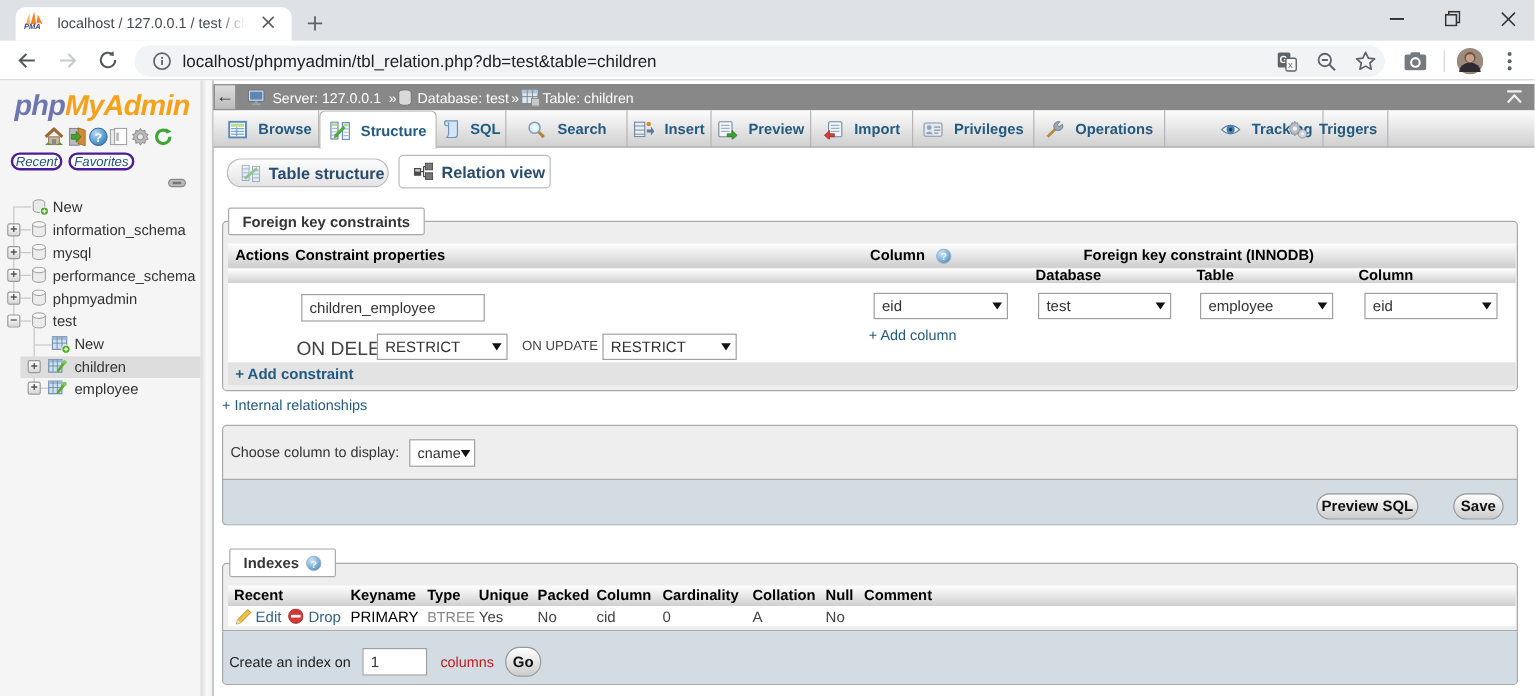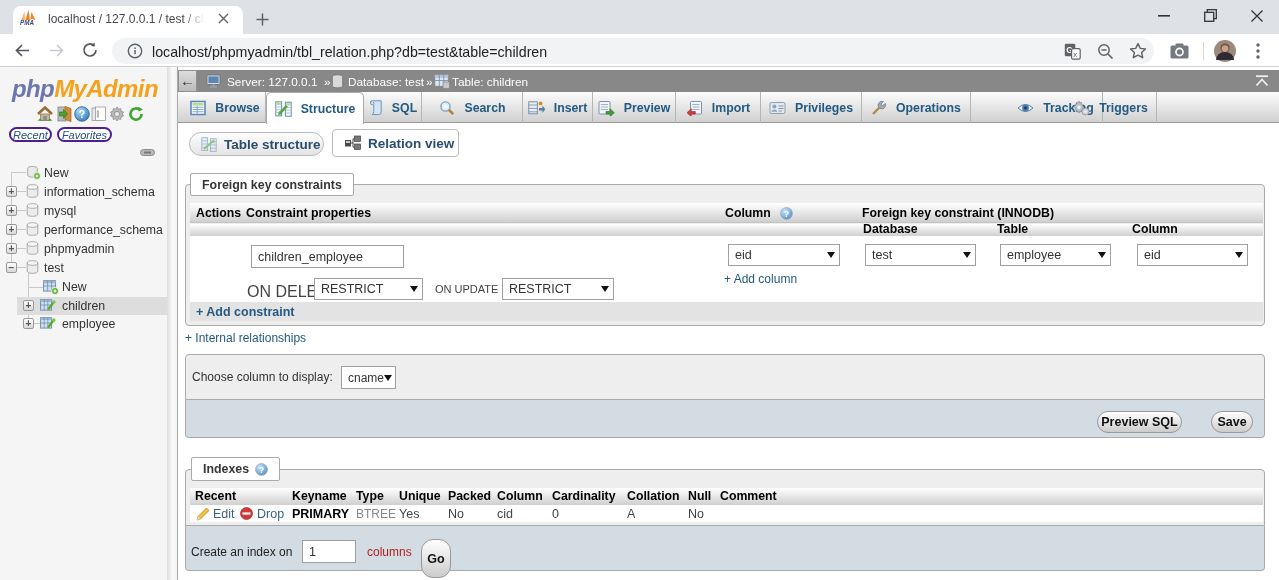--- a/index.html
+++ b/index.html
@@ -501,21 +501,21 @@
             <radialGradient id="hc" cx="0.35" cy="0.3" r="0.9">
               <stop offset="0" stop-color="#cfe4f5"></stop>
               <stop offset="0.55" stop-color="#7cb0da"></stop>
               <stop offset="1" stop-color="#4379a8"></stop>
             </radialGradient>
           </defs>
           <circle cx="6.5" cy="6.5" r="6" fill="url(#hc)" stroke="#9ab4cb" stroke-width="0.8"></circle>
           <text x="4" y="10" font-size="8.5" font-weight="bold" fill="#fff" font-family="Liberation Sans">?</text>
         </svg>
       </div>
-    <div class="thtext" style="left:862px;top:206px;">Foreign key constraint (INNODB)</div>
+    <div class="thtext" style="left:903px;top:206px;">Foreign key constraint (INNODB)</div>
 
     <div class="th" style="left:190px;top:224px;width:1073px;height:12px;"></div>
     <div class="thtext" style="left:863px;top:222px;">Database</div>
     <div class="thtext" style="left:997px;top:222px;">Table</div>
     <div class="thtext" style="left:1132px;top:222px;">Column</div>
 
     <div class="abs" style="left:190px;top:236px;width:1073px;height:66px;background:#fff;"></div>
     <div class="inp" style="left:251px;top:245px;width:153px;height:23px;">children_employee</div>
     <div class="txt" style="left:247px;top:283px;font-size:16px;">ON DELETE</div>
     <div class="sel" style="left:314px;top:278px;width:109px;height:22px;">RESTRICT<span class="car"></span></div>
@@ -568,28 +568,28 @@
         </svg>
       </div>
     <div class="txt" style="left:213px;top:507px;color:#37627f;font-size:12.5px;">Edit</div>
     <div class="abs" style="left:240px;top:507px;">
         <svg width="13" height="13" viewBox="0 0 13 13">
           <circle cx="6.5" cy="6.5" r="6" fill="#d23a3a" stroke="#a32222" stroke-width="0.7"></circle>
           <rect x="2.5" y="5.4" width="8" height="2.2" fill="#fff"></rect>
         </svg>
       </div>
     <div class="txt" style="left:257px;top:507px;color:#37627f;font-size:12.5px;">Drop</div>
-    <div class="abs" style="left:292px;top:506.5px;font-size:12.5px;font-weight:bold;color:#000;">PRIMARY</div>
+    <div class="abs" style="left:292px;top:506.5px;font-size:12.5px;font-weight:normal;color:#000;">PRIMARY</div>
     <div class="txt" style="left:356px;top:507px;color:#888;font-size:12px;">BTREE</div>
     <div class="txt" style="left:399px;top:507px;font-size:12.5px;">Yes</div>
     <div class="txt" style="left:448px;top:507px;font-size:12.5px;">No</div>
     <div class="txt" style="left:497px;top:507px;font-size:12.5px;">cid</div>
     <div class="txt" style="left:552px;top:507px;font-size:12.5px;">0</div>
     <div class="txt" style="left:627px;top:507px;font-size:12.5px;">A</div>
     <div class="txt" style="left:688px;top:507px;font-size:12.5px;">No</div>
     <div class="footer" style="left:185px;top:526px;width:1080px;height:45px;"></div>
     <div class="txt" style="left:191px;top:545px;color:#222;">Create an index on</div>
     <div class="inp" style="left:302px;top:540px;width:54px;height:23px;">1</div>
     <div class="txt" style="left:367px;top:545px;color:#b91c1c;">columns</div>
-    <div class="btn" style="left:421px;top:539px;width:30px;height:39px;">Go</div>
+    <div class="btn" style="left:421px;top:539px;width:30px;height:25px;">Go</div>
   </div>
 
 </div>
 
 </body></html>

